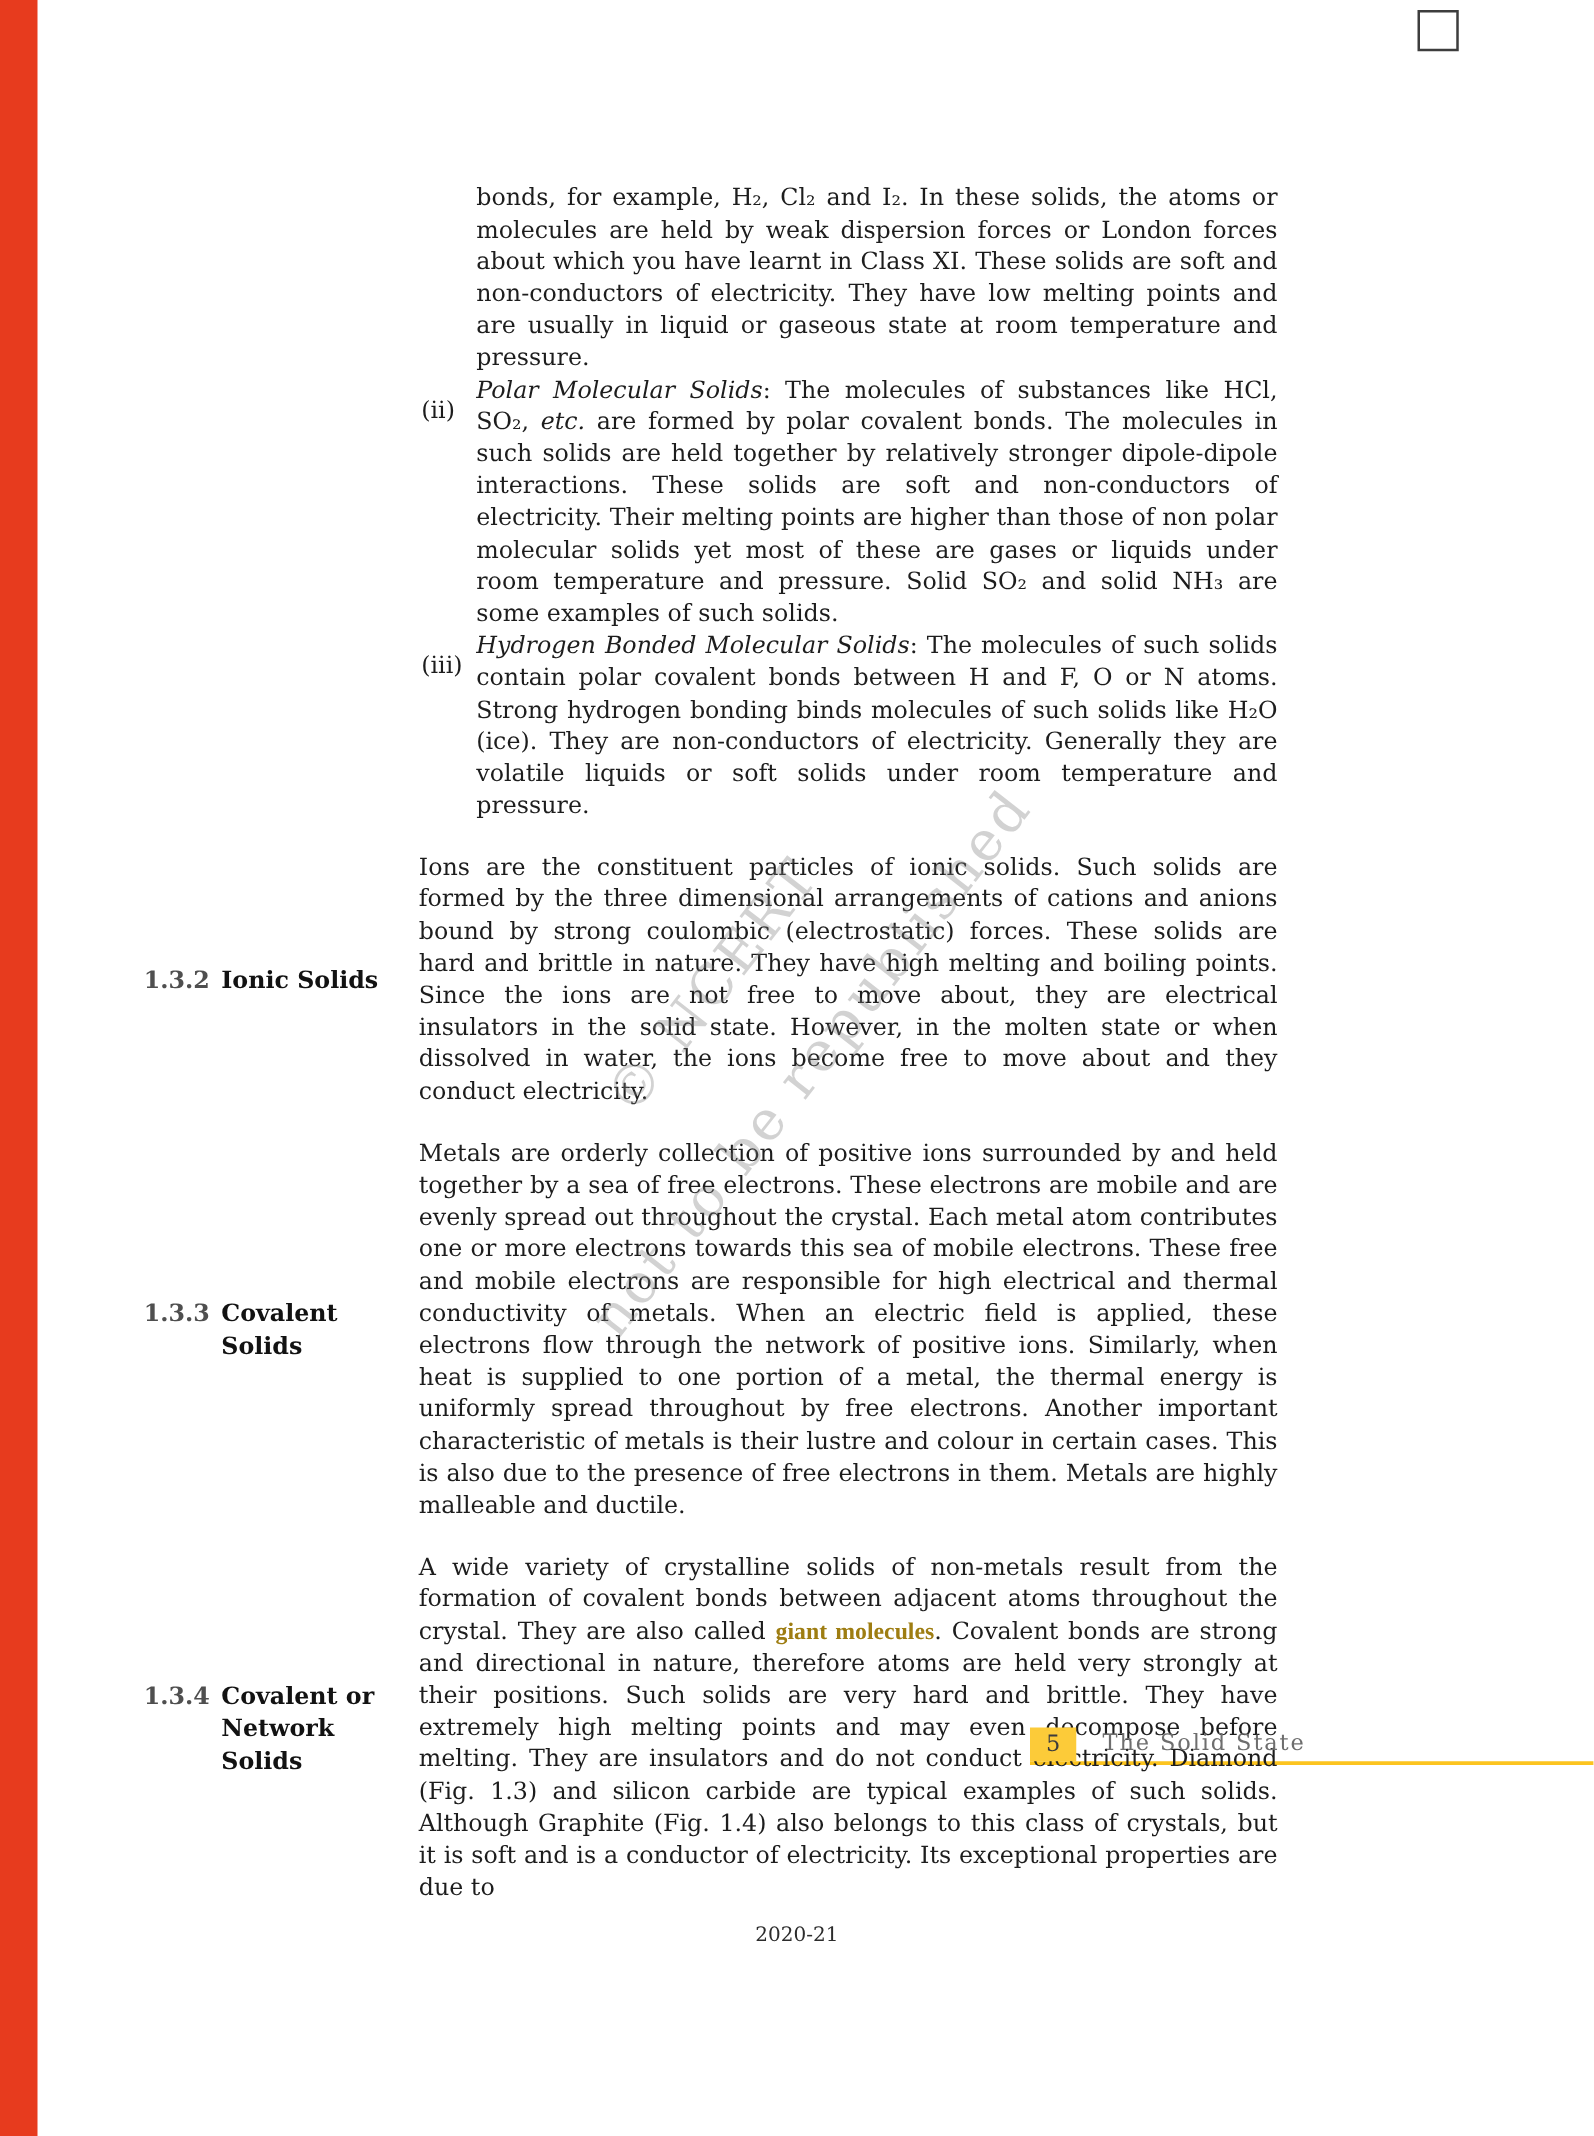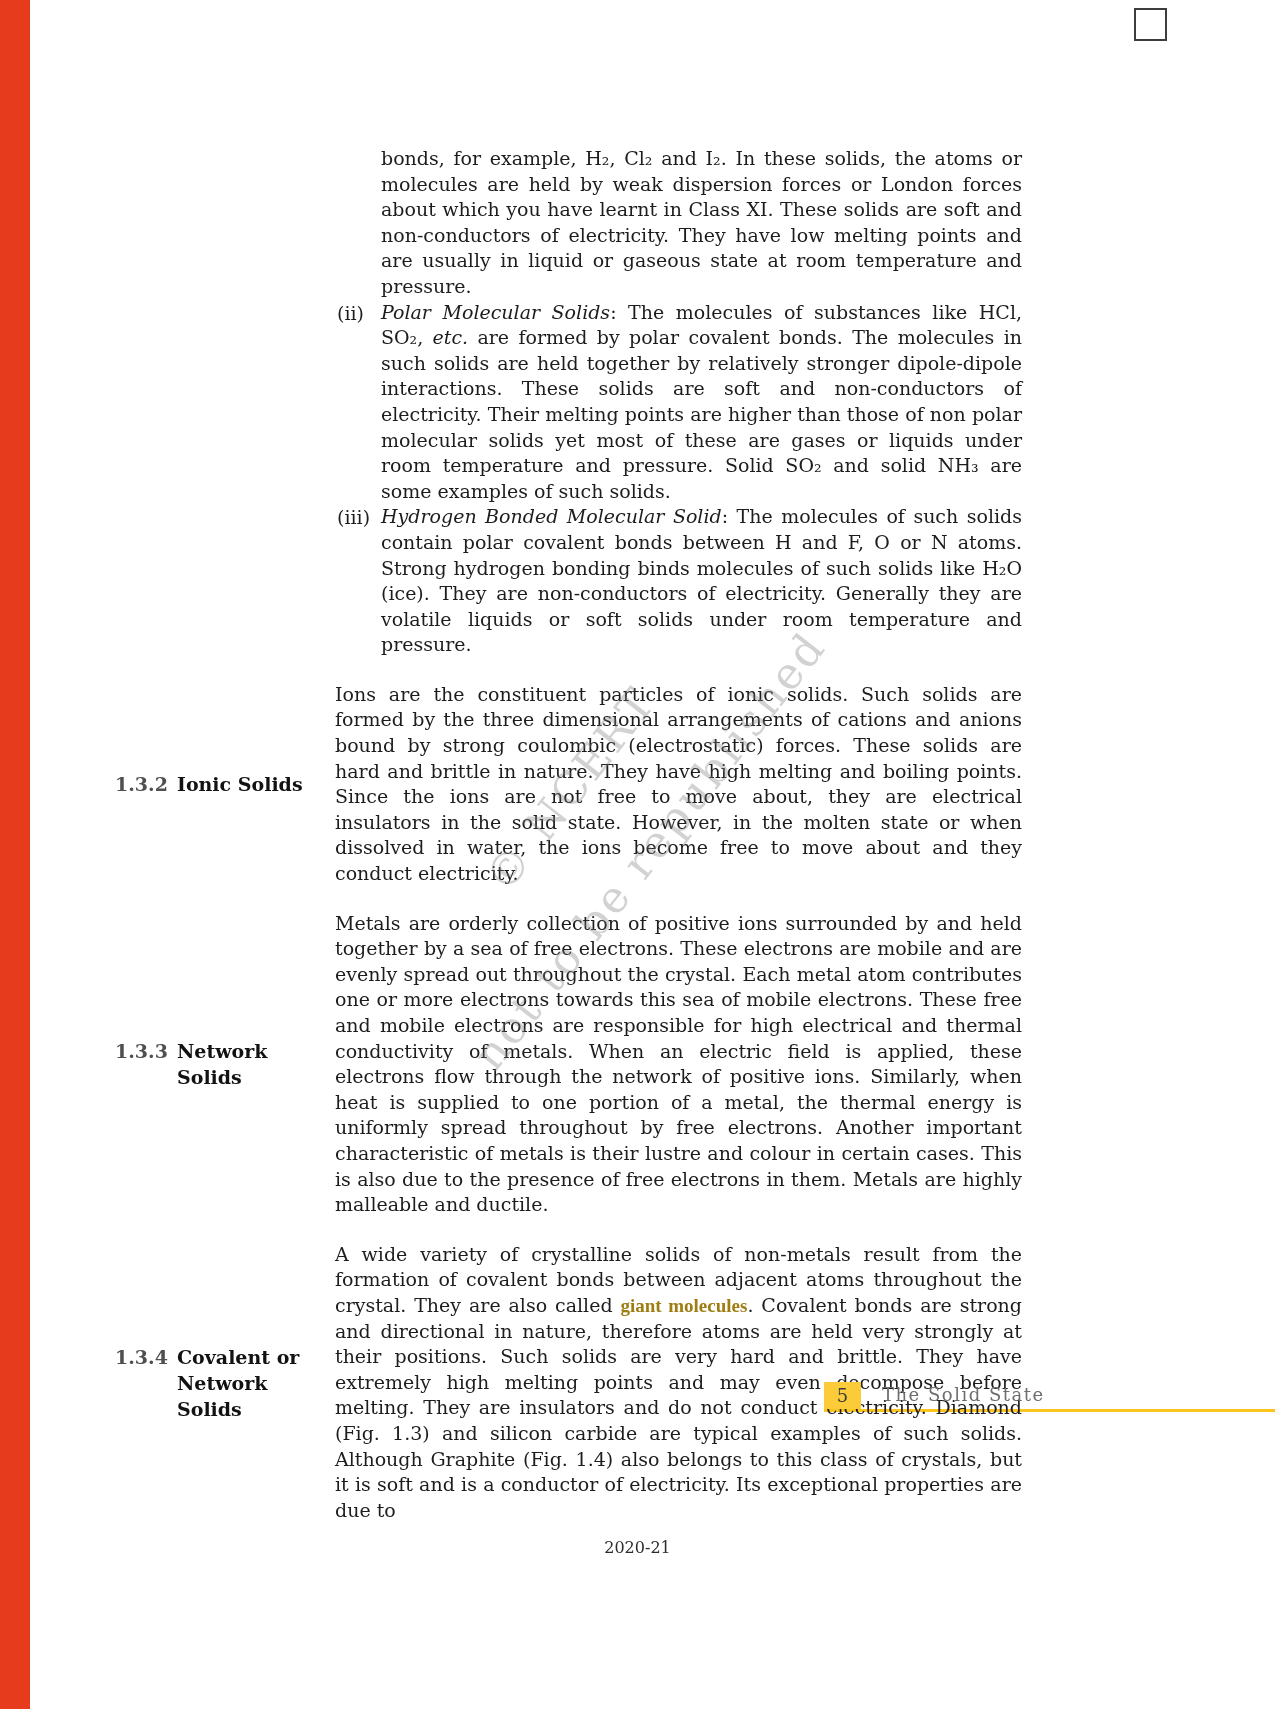--- a/index.html
+++ b/index.html
@@ -16,21 +16,21 @@
   .label-col { width:220px; flex:0 0 220px; display:flex; align-items:flex-start; }
   .num { width:62px; flex:0 0 62px; font-weight:bold; color:#4f4f4f; font-size:19px; line-height:26px; }
   .sec-title { width:132px; font-weight:bold; color:#121212; font-size:19px; line-height:26px; }
   .body-col { flex:1; min-width:0; }
   .para { font-size:19px; line-height:25.6px; text-align:justify; color:#1d1d1d; }
   .it { font-style:italic;margin-top:24px; }
   .hl { font-weight:bold; color:#9e7d12;font-family:Liberation Serif, serif; }
 
   .mol { margin-left:46px; }
   .mol-item { position:relative; }
-  .mol-marker { position:absolute; left:-44px; top:1px; font-size:19px; line-height:25.6px; color:#1d1d1d; }
+  .mol-marker { position:absolute; left:-44px; top:16px; font-size:19px; line-height:25.6px; color:#1d1d1d; }
   .section { margin-top:24px; }
 
   .footer-badge {
     position:absolute; left:824px; top:1382px; width:37px; height:27px;
     background:#fccb39; color:#3c3c3c; font-size:18px; text-align:center; line-height:27px; z-index:2;
   }
   .footer-title { position:absolute; left:882px; top:1384px; font-size:18px; color:#6e6e6e; letter-spacing:1.5px; z-index:2; }
   .footer-rule { position:absolute; left:824px; top:1409px; width:451px; height:3px; background:#fcc41f; z-index:1; }
 
   .year { position:absolute; left:0; top:1538px; width:1275px; text-align:center; font-size:16px; color:#2c2c2c; }
@@ -60,41 +60,41 @@
 
           <p class="para">bonds, for example, H₂, Cl₂ and I₂. In these solids, the atoms or molecules are held by weak dispersion forces or London forces about which you have learnt in Class XI. These solids are soft and non-conductors of electricity. They have low melting points and are usually in liquid or gaseous state at room temperature and pressure.</p>
 
           <div class="mol-item">
             <span class="mol-marker">(ii)</span>
             <p class="para"><span class="it">Polar Molecular Solids</span><span>: The molecules of substances like HCl, SO₂, </span><span class="it">etc.</span><span> are formed by polar covalent bonds. The molecules in such solids are held together by relatively stronger dipole-dipole interactions. These solids are soft and non-conductors of electricity. Their melting points are higher than those of non polar molecular solids yet most of these are gases or liquids under room temperature and pressure. Solid SO₂ and solid NH₃ are some examples of such solids.</span></p>
           </div>
 
           <div class="mol-item">
             <span class="mol-marker">(iii)</span>
-            <p class="para"><span class="it">Hydrogen Bonded Molecular Solid</span><span>: The molecules of such solids contain polar covalent bonds between H and F, O or N atoms. Strong hydrogen bonding binds molecules of such solids like H₂O (ice).  They are non-conductors of electricity. Generally they are volatile liquids or soft solids under room temperature and pressure.</span></p>
+            <p class="para"><span class="it">Hydrogen Bonded Molecular Solids</span><span>: The molecules of such solids contain polar covalent bonds between H and F, O or N atoms. Strong hydrogen bonding binds molecules of such solids like H₂O (ice).  They are non-conductors of electricity. Generally they are volatile liquids or soft solids under room temperature and pressure.</span></p>
           </div>
 
         </div>
       </div>
     </div>
 
     <div class="row section">
       <div class="label-col">
         <span class="num">1.3.2</span>
         <span class="sec-title">Ionic Solids</span>
       </div>
       <div class="body-col">
         <p class="para">Ions are the constituent particles of ionic solids. Such solids are formed by the three dimensional arrangements of cations and anions bound by strong coulombic (electrostatic) forces. These solids are hard and brittle in nature. They have high melting and boiling points. Since the ions are not free to move about, they are electrical insulators in the solid state. However,  in the molten state or when dissolved in water, the ions become free to move about and they conduct electricity.</p>
       </div>
     </div>
 
     <div class="row section">
       <div class="label-col">
         <span class="num">1.3.3</span>
-        <span class="sec-title">Network Solids</span>
+        <span class="sec-title">Covalent Solids</span>
       </div>
       <div class="body-col">
         <p class="para">Metals are orderly collection of positive ions surrounded by and held together by a sea of free electrons. These electrons are mobile and are evenly spread out throughout the crystal. Each metal atom contributes one or more electrons towards this sea of mobile electrons. These free and mobile electrons are responsible for high electrical and thermal conductivity of metals. When an electric field is applied, these electrons flow through the network of positive ions. Similarly, when heat is supplied to one portion of a metal, the thermal energy is uniformly spread throughout by free electrons. Another important characteristic of metals is their lustre and colour in certain cases. This is also due to the presence of free electrons in them. Metals are highly malleable and ductile.</p>
       </div>
     </div>
 
     <div class="row section">
       <div class="label-col">
         <span class="num">1.3.4</span>
         <span class="sec-title">Covalent or Network Solids</span>

